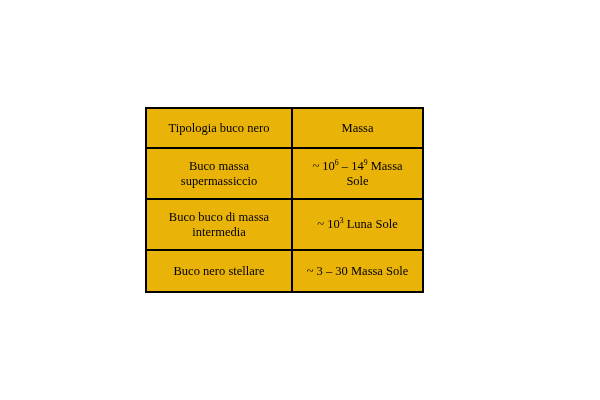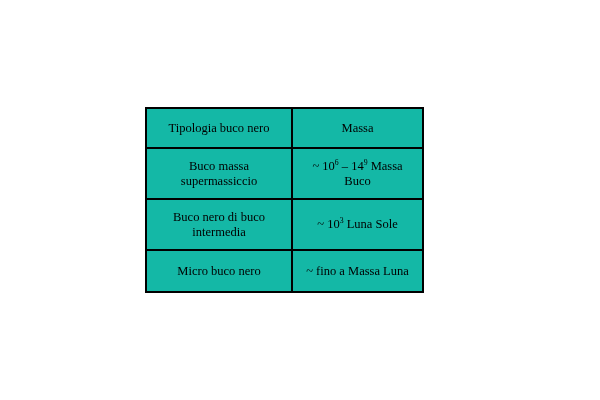--- a/index.html
+++ b/index.html
@@ -42,21 +42,21 @@
 
   table.bh-table td,
   table.bh-table th {
     border: 2px solid #000000;
     text-align: center;
     vertical-align: middle;
     padding: 2px 8px;
     line-height: 1.18;
     font-weight: normal;
     font-size: 12.5px;
-    background: #14b8a6;
+    background: #eab308;
   }
 
   
   col.c1 { width: 146px; }
   col.c2 { width: 131px; }
 
   thead th {
     font-weight: bold;
     font-size: 12.5px;
     height: 34px;
@@ -92,37 +92,37 @@
       </thead>
       <tbody>
 
         <tr class="two-line">
           <td>
             <span class="cellline">Buco massa</span>
             <span class="cellline">supermassiccio</span>
           </td>
           <td>
             <span class="cellline"><span>~ 10</span><sup>6</sup><span> – 14</span><sup>9</sup><span> Massa</span></span>
-            <span class="cellline">Buco</span>
+            <span class="cellline">Sole</span>
           </td>
         </tr>
 
         <tr class="two-line">
           <td>
-            <span class="cellline">Buco nero di buco</span>
+            <span class="cellline">Buco buco di massa</span>
             <span class="cellline">intermedia</span>
           </td>
           <td>
             <span class="cellline"><span>~ 10</span><sup>3</sup><span> Luna Sole</span></span>
           </td>
         </tr>
 
+        <tr class="one-line">
+          <td>Buco nero stellare</td>
+          <td>~ 3 – 30 Massa Sole</td>
+        </tr>
 
-        <tr class="one-line">
-          <td>Micro buco nero</td>
-          <td>~ fino a Massa Luna</td>
-        </tr>
 
       </tbody>
     </table>
   </div>
 
 </div>
 
 </body></html>

